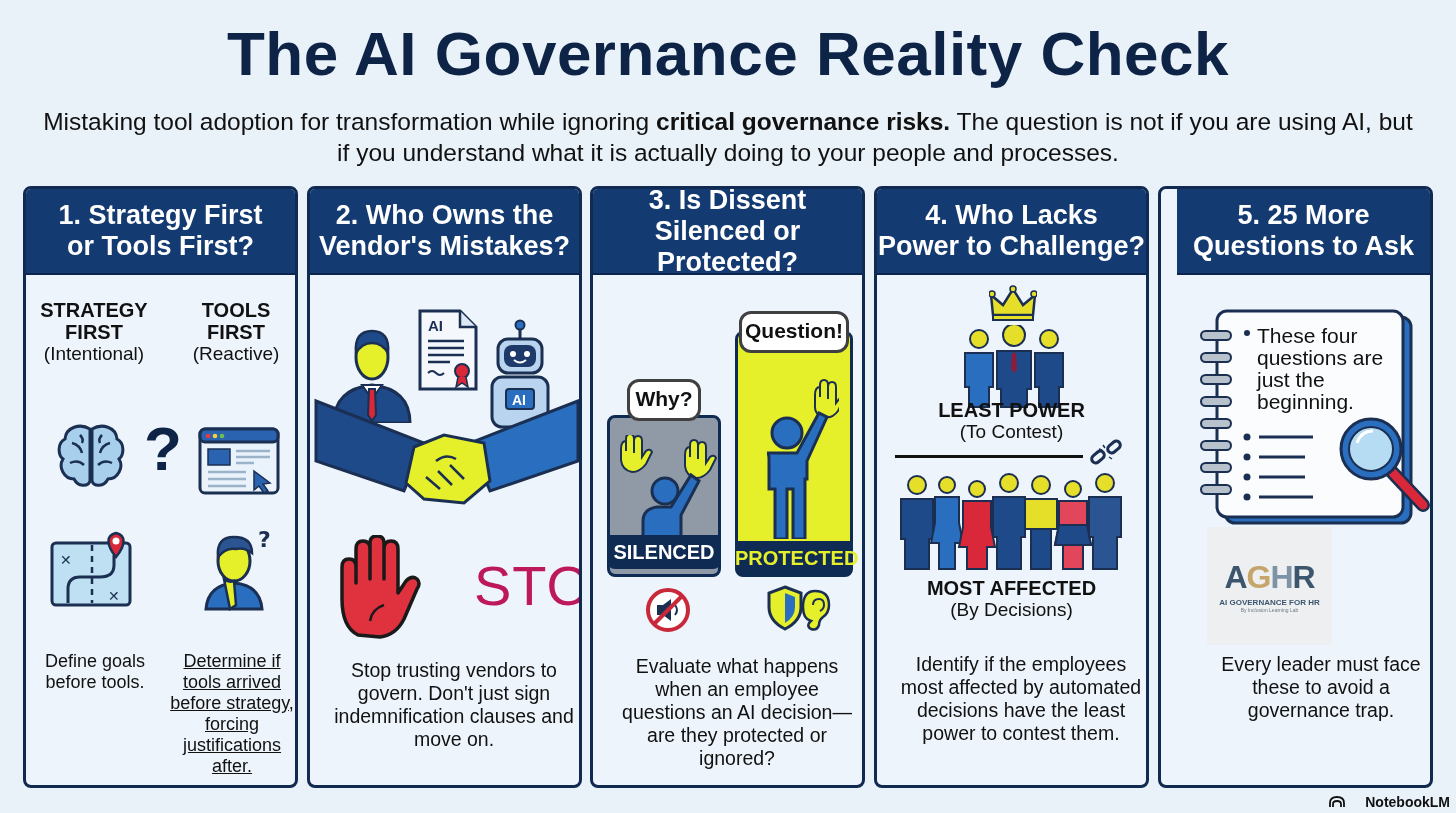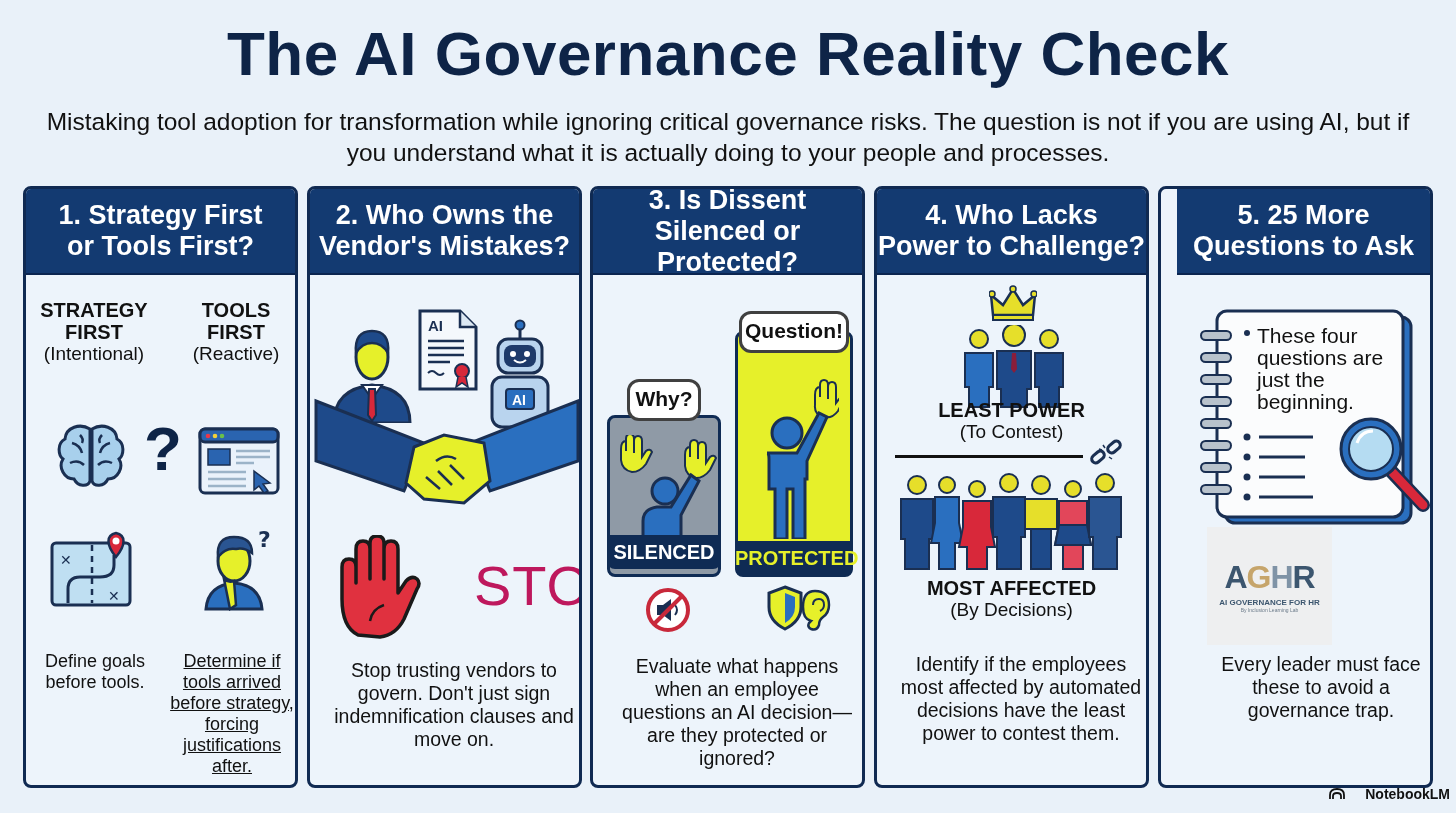--- a/index.html
+++ b/index.html
@@ -12,21 +12,21 @@
   }
   .title {
     position: absolute; left: 0; top: 18px; width: 1456px;
     text-align: center; font-weight: 700; font-size: 62px;
     color: #0e2447; letter-spacing: 0.5px;
   }
   .subtitle {
     position: absolute; left: 40px; top: 106px; width: 1376px;
     text-align: center; font-size: 24.5px; line-height: 31px; color: #111;
   }
-  .subtitle b { font-weight: 400; }
+  .subtitle b { font-weight: 700; }
   .cards { position: absolute; left: 23px; top: 186px; width: 1422px; height: 602px; }
   .card {
     position: absolute; top: 0; width: 275px; height: 602px;
     border: 3px solid #102a52; border-radius: 8px; background: #edf4fb; overflow: hidden;
   }
   .card-head {
     background: #133a71; height: 86px; color: #fff; font-weight: 700;
     font-size: 27px; line-height: 31px; text-align: center;
     display: flex; align-items: center; justify-content: center; flex-direction: column;
     border-bottom: 2px solid #0b2550;
@@ -52,21 +52,21 @@
   .logo-box {
     position: absolute; background: #eeeff0; width: 125px; height: 118px;
     display: flex; flex-direction: column; align-items: center; justify-content: center;
   }
   .logo-main { font-weight: 700; font-size: 32px; letter-spacing: -1px; color: #3c566f; }
   .logo-main .g { color: #c6a56b; }
   .logo-main .h { color: #7f93a6; }
   .logo-sub { font-size: 8px; font-weight: 700; color: #3c566f; margin-top: 2px; }
   .logo-sub2 { font-size: 5px; color: #6b7b8a; }
   .footer {
-    position: absolute; right: 6px; bottom: 11px; font-size: 14px; color: #111;
+    position: absolute; right: 6px; bottom: 3px; font-size: 14px; color: #111;
     display: flex; align-items: center; gap: 20px;
   }
   .nb-text { font-size: 14px; font-weight: 600; }
 </style>
 </head>
 <body>
 
 <div class="title">The AI Governance Reality Check</div>
 <div class="subtitle">
   <span>Mistaking tool adoption for transformation while ignoring </span><b>critical governance risks.</b><span> The question is not if you are using AI, but if you understand what it is actually doing to your people and processes.</span>

